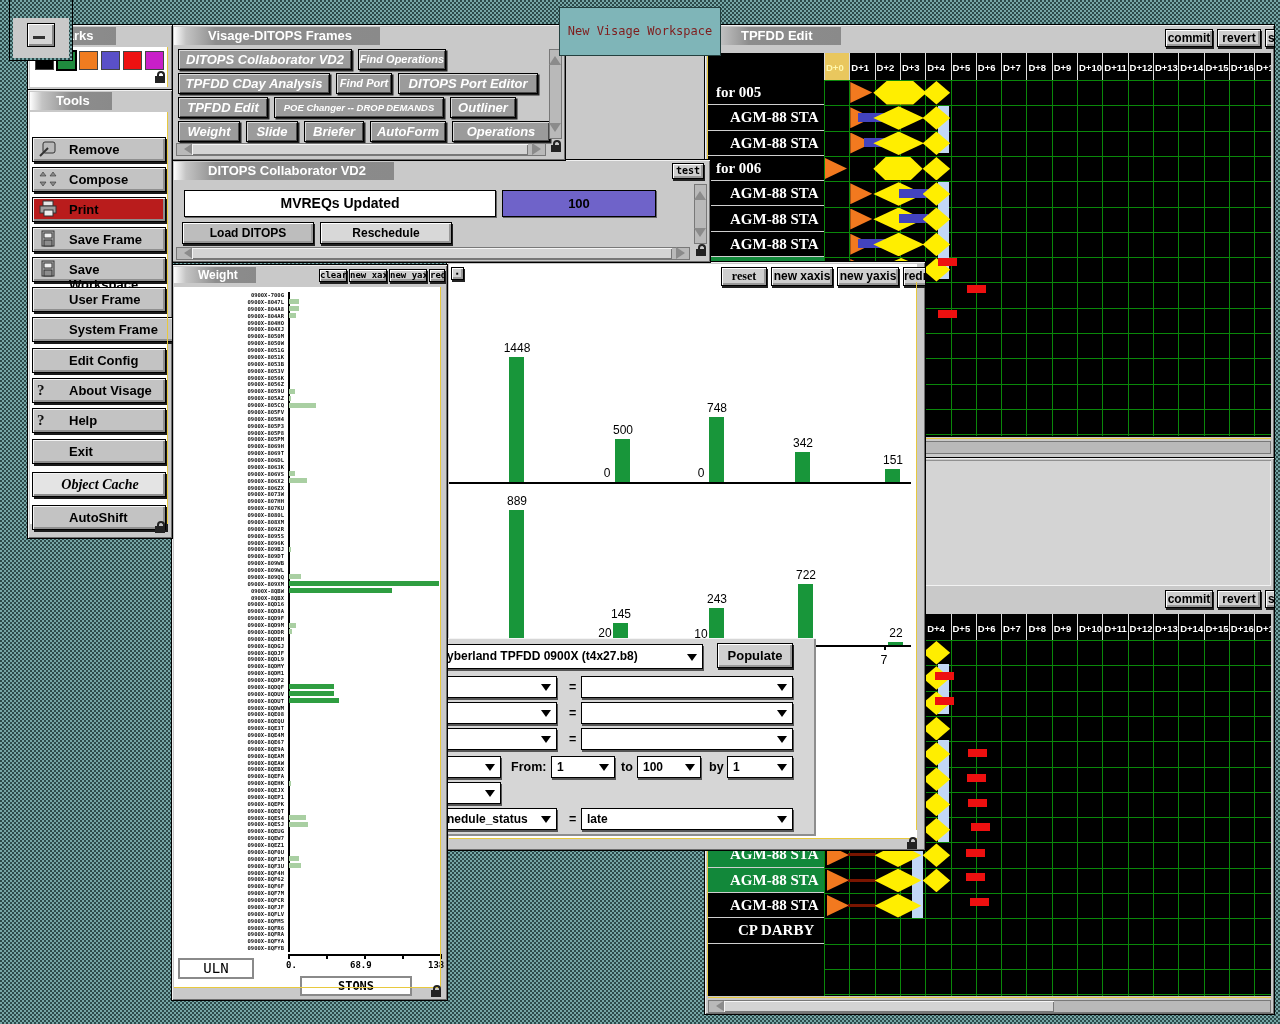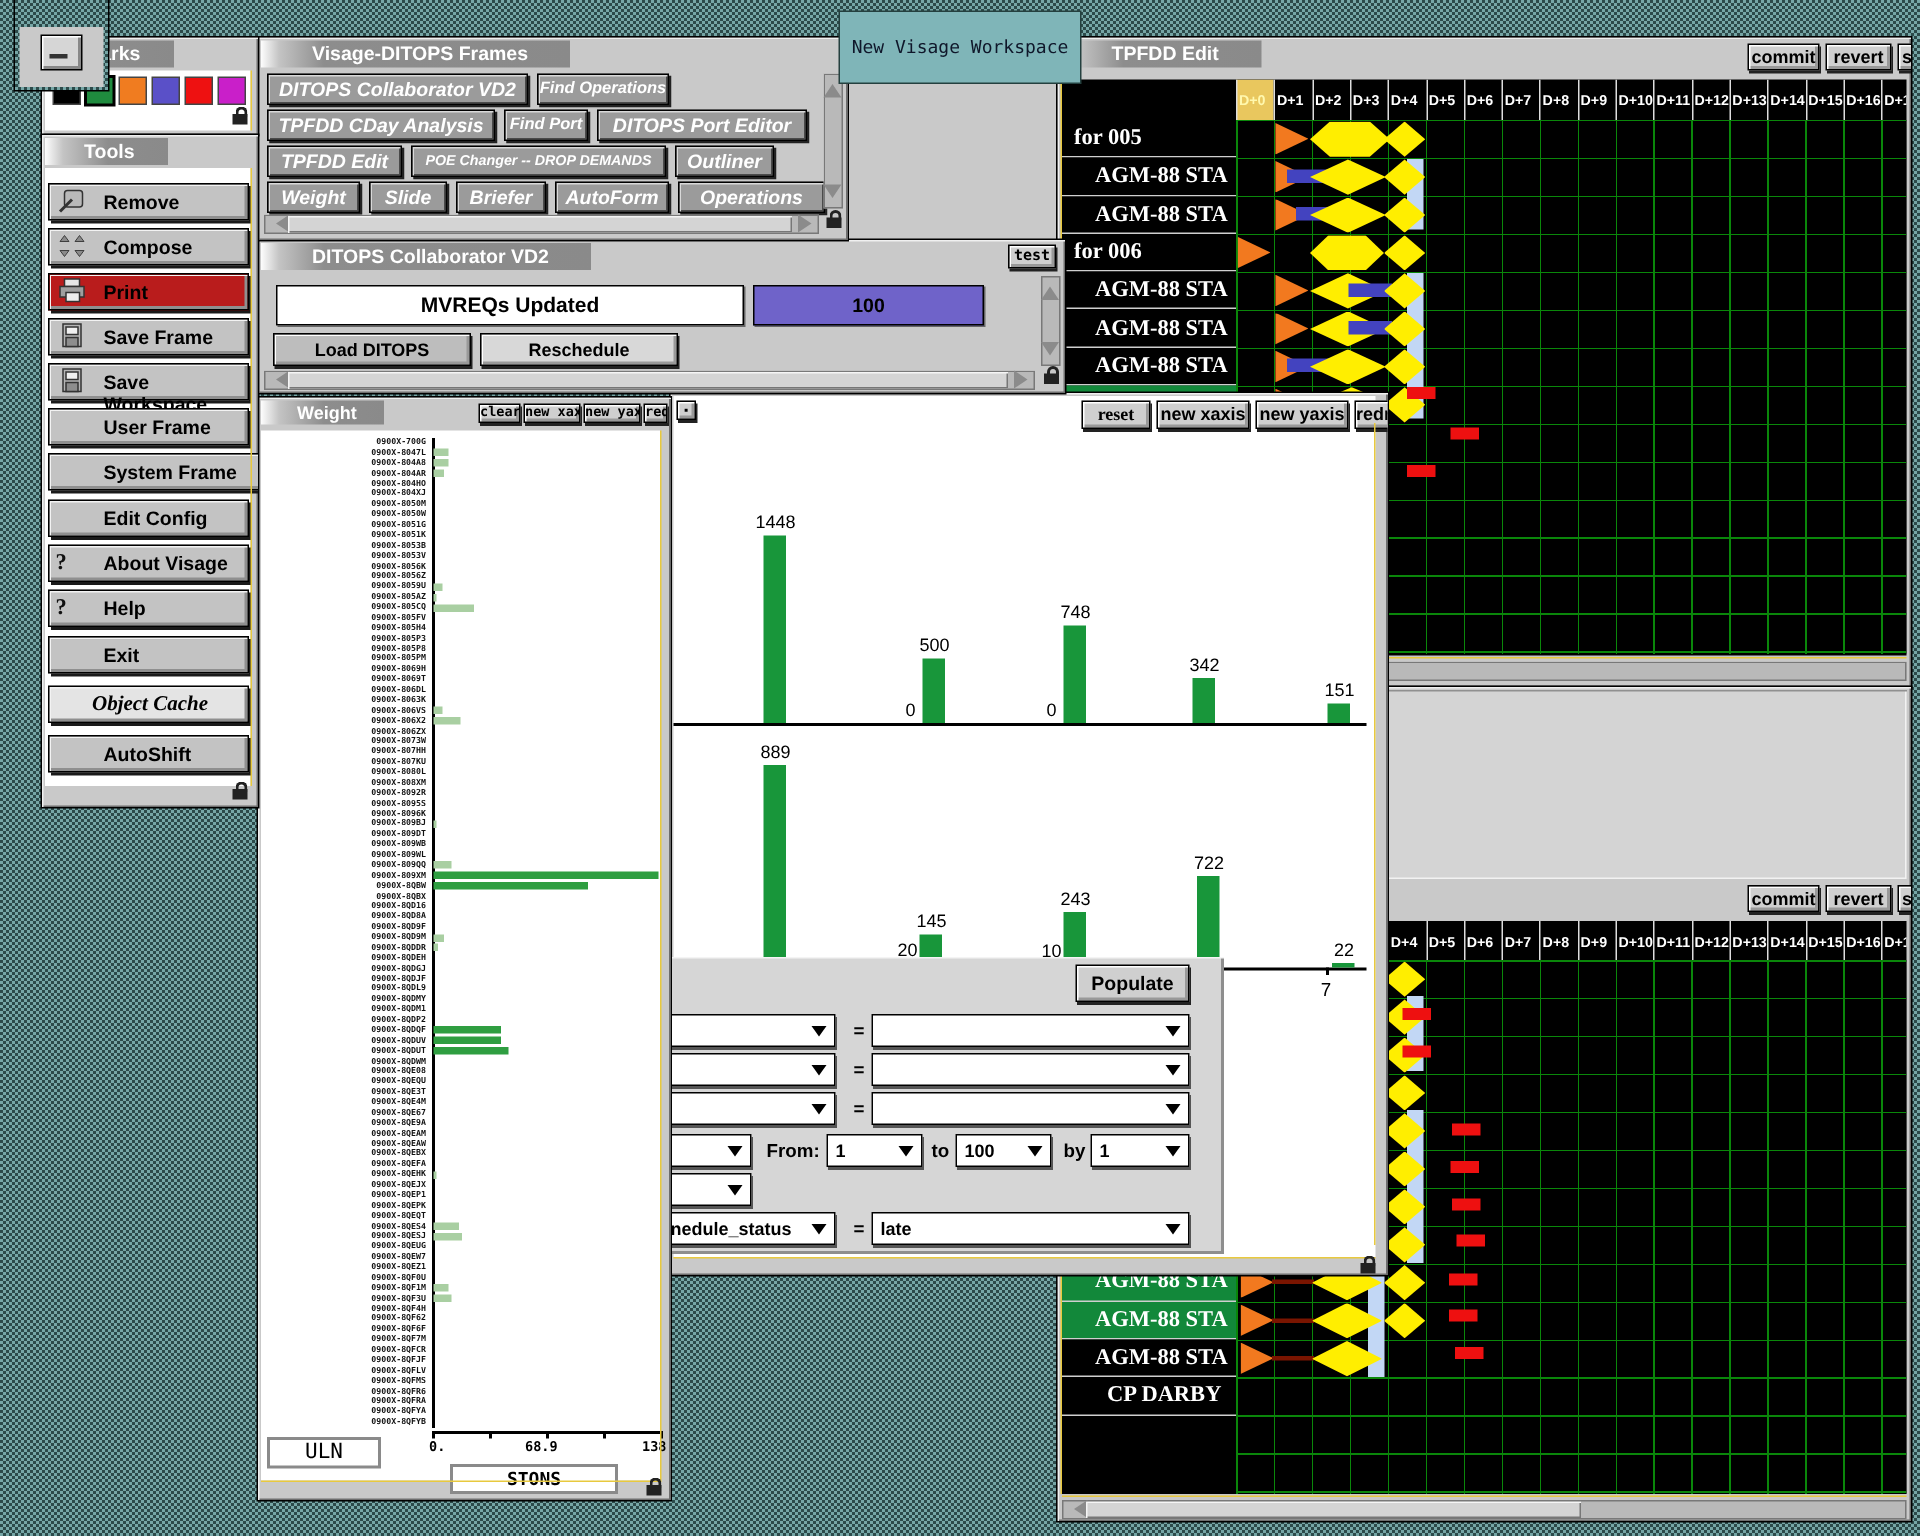--- a/index.html
+++ b/index.html
@@ -246,20 +246,23 @@
         <div class="cval" style="left: 359px; top: 260.802px;">722</div>
         <div style="position: absolute; left: 342px; top: 338px; width: 1.5px; height: 5px; background: rgb(0, 0, 0);"></div>
         <div class="ctick" style="left: 342px; top: 346px;">6</div>
         <div style="position: absolute; left: 441px; top: 334.659px; width: 15px; height: 3.34083px; background: rgb(24, 150, 58);"></div>
         <div class="cval" style="left: 449px; top: 318.659px;">22</div>
         <div style="position: absolute; left: 437px; top: 338px; width: 1.5px; height: 5px; background: rgb(0, 0, 0);"></div>
         <div class="ctick" style="left: 437px; top: 346px;">7</div>
       </div>
 
     <div class="abs" style="left:-6px;top:376px;width:375px;height:198px;background:#d6d6d6;box-shadow:inset 1px 1px 0 #f4f4f4, inset -2px -2px 0 #8e8e8e;"></div>
+    <div class="dd" style="left:-6px;top:382px;width:262px;height:25px;line-height:23px;">
+      <span>yberland TPFDD 0900X (t4x27.b8)</span><span class="car"></span>
+    </div>
     <div class="btn" style="left:270px;top:381px;width:76px;height:25px;line-height:23px;font-size:13px;">Populate</div>
 
     <div class="dd" style="left:-6px;top:414px;width:116px;height:22px;line-height:20px;">
         <span class="car"></span>
       </div>
     <div class="formlab" style="left:122px;top:418px;">=</div>
     <div class="dd" style="left:134px;top:414px;width:212px;height:22px;line-height:20px;">
         <span class="car"></span>
       </div>
 
@@ -511,21 +514,21 @@
         <div style="position: absolute; left: 96px; top: 27px; width: 17px; height: 17px; background: rgb(238, 17, 17); box-shadow: rgb(68, 68, 68) 0px 0px 0px 1px;"></div>
         <div style="position: absolute; left: 118px; top: 27px; width: 17px; height: 17px; background: rgb(201, 31, 201); box-shadow: rgb(68, 68, 68) 0px 0px 0px 1px;"></div>
       </div>
     <div class="yline" style="left:139px;top:22px;width:1px;height:40px;"></div>
     <div class="lock" style="left:127px;top:51px;"></div>
   </div>
 
   <div class="w" id="toolswin" style="left:28px;top:90px;width:144px;height:448px;">
     <div class="ttl" style="padding:0 22px 0 26px;">Tools</div>
     <div class="abs" style="left:2px;top:22px;width:137px;height:412px;background:#fff;"></div>
-    <div class="abs" id="tools-buttons" style="left:0;top:0;width:144px;height:448px;">
+    <div class="abs" id="tools-buttons" style="left:0;top:15px;width:144px;height:448px;">
         <div style="position: absolute; left: 4px; top: 32px; width: 134px; height: 25px; background: rgb(195, 195, 195); border: 1px solid rgb(0, 0, 0); box-shadow: rgb(243, 243, 243) 1px 1px 0px inset, rgb(143, 143, 143) -2px -2px 0px inset, rgb(26, 26, 26) 2px 2px 0px; box-sizing: border-box;">
           <div style="position: absolute; left: 4px; top: 2px; width: 26px; height: 18px;"><svg width="22" height="18">
               <rect x="6" y="2" width="12" height="11" rx="2" fill="#b9b9b9" stroke="#333"></rect>
               <path d="M3 16 L11 8" stroke="#333" stroke-width="2"></path>
             </svg></div>
           <div style="position: absolute; left: 36px; top: 4px; font: bold 13px &quot;Liberation Sans&quot;, sans-serif; color: rgb(0, 0, 0);">Remove</div>
         </div>
         <div style="position: absolute; left: 4px; top: 62px; width: 134px; height: 25px; background: rgb(195, 195, 195); border: 1px solid rgb(0, 0, 0); box-shadow: rgb(243, 243, 243) 1px 1px 0px inset, rgb(143, 143, 143) -2px -2px 0px inset, rgb(26, 26, 26) 2px 2px 0px; box-sizing: border-box;">
           <div style="position: absolute; left: 4px; top: 2px; width: 26px; height: 18px;"><svg width="22" height="18">
               <path d="M6 2 l3 4 h-6 z" fill="#8a8a8a" stroke="#333" stroke-width="0.6"></path>
@@ -591,17 +594,17 @@
   </div>
 
   <div class="abs" id="miniwin" style="left:10px;top:0px;width:62px;height:60px;box-shadow:0 0 0 1px #000;
               background-image:repeating-conic-gradient(#76a6a6 0% 25%, #2c4a4a 0% 50%);background-size:4px 4px;">
     <div class="abs" style="left:3px;top:18px;width:56px;height:40px;background:#c9c9c9;"></div>
     <div class="abs" style="left:18px;top:24px;width:26px;height:22px;background:#d6d6d6;box-shadow:inset 1px 1px 0 #fff, inset -2px -2px 0 #888, 0 0 0 1px #000;">
       <div class="abs" style="left:5px;top:12px;width:12px;height:3px;background:#333;"></div>
     </div>
   </div>
   <div class="abs" style="left:0;top:8px;width:1280px;height:15px;text-align:center;">
-    <span style="display:inline-block;background:#7fb5b8;box-shadow:0 0 0 1px #24403f;color:#0f172a;
+    <span style="display:inline-block;background:#7fb5b8;box-shadow:0 0 0 1px #24403f;color:#7f1d1d;
                  font:12px 'DejaVu Sans Mono',monospace;height:15px;line-height:15px;padding:16px 8px;">New Visage Workspace</span>
   </div>
 
 </div>
 
 </body></html>

